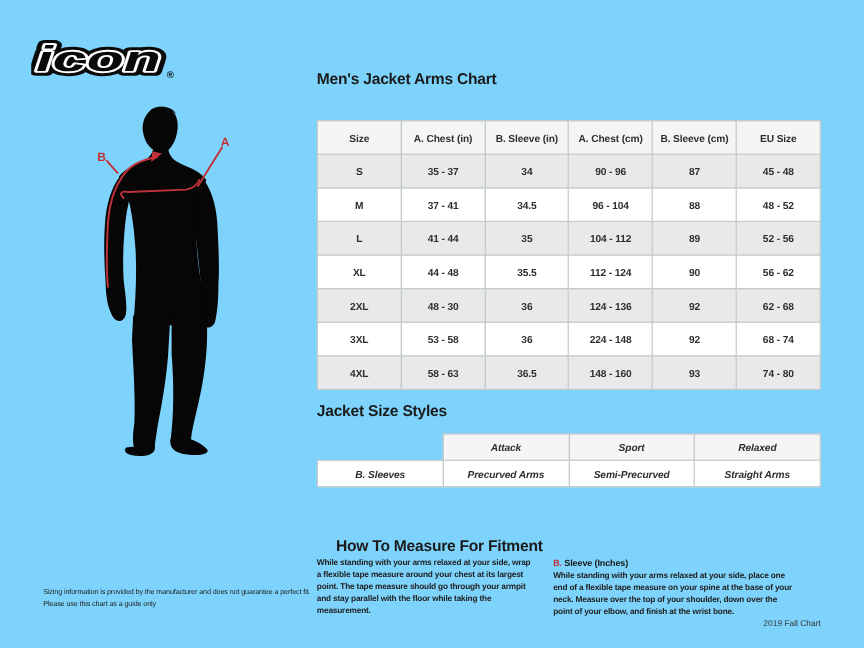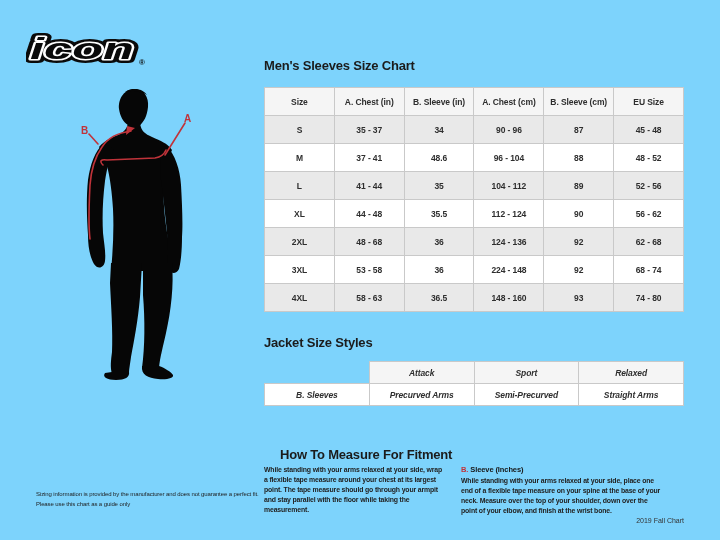--- a/index.html
+++ b/index.html
@@ -25,21 +25,21 @@
   #title-size  { top:0; }
   #title-style { top:277px; }
   #title-fit   { top:389px;padding-left:16px; }
 
   table { border-collapse:collapse; table-layout:fixed; position:absolute; left:0; width:420px; }
   th, td {
     border:1px solid #c9c9c9; text-align:center; vertical-align:middle;
     font-family:"Liberation Sans", sans-serif; font-weight:700; font-size:8.5px;
     color:#2e2e2e; padding:0; background:#ffffff; letter-spacing:-0.1px;
   }
-  #size-table { top:29px; }
+  #size-table { top:42px; }
   #size-table th, #size-table td { height:28px; }
   #style-table { top:303px;font-style:italic; }
   #style-table th, #style-table td { height:22px; }
   thead th { background:#f5f5f5; }
   tbody tr.alt td { background:#e9e9e9; }
   th.blank { border:none; background:transparent; }
 
   
   #fit-cols { position:absolute; left:0; top:407px; width:420px; display:flex; gap:15px; }
   .fit-col-a { width:182px; }
@@ -102,21 +102,21 @@
 
       <path d="M 34,49 L 43,59"></path>
     </g>
     <path d="M 71,50 L 80,43 L 72,41 Z" fill="#c0333a"></path>
     <text x="129" y="37" fill="#c0333a">A</text>
     <text x="26" y="49" fill="#c0333a">B</text>
   </svg>
 
   <div id="panel">
 
-    <div id="title-size" class="sec-title">Men's Sleeves Size Chart</div>
+    <div id="title-size" class="sec-title">Men's Jacket Arms Chart</div>
 
     <table id="size-table">
         <thead>
           <tr>
             <th>Size</th>
             <th>A. Chest (in)</th>
             <th>B. Sleeve (in)</th>
             <th>A. Chest (cm)</th>
             <th>B. Sleeve (cm)</th>
             <th>EU Size</th>
@@ -127,21 +127,21 @@
             <td>S</td>
             <td>35 - 37</td>
             <td>34</td>
             <td>90 - 96</td>
             <td>87</td>
             <td>45 - 48</td>
           </tr>
           <tr>
             <td>M</td>
             <td>37 - 41</td>
-            <td>48.6</td>
+            <td>34.5</td>
             <td>96 - 104</td>
             <td>88</td>
             <td>48 - 52</td>
           </tr>
           <tr class="alt">
             <td>L</td>
             <td>41 - 44</td>
             <td>35</td>
             <td>104 - 112</td>
             <td>89</td>
@@ -150,21 +150,21 @@
           <tr>
             <td>XL</td>
             <td>44 - 48</td>
             <td>35.5</td>
             <td>112 - 124</td>
             <td>90</td>
             <td>56 - 62</td>
           </tr>
           <tr class="alt">
             <td>2XL</td>
-            <td>48 - 68</td>
+            <td>48 - 30</td>
             <td>36</td>
             <td>124 - 136</td>
             <td>92</td>
             <td>62 - 68</td>
           </tr>
           <tr>
             <td>3XL</td>
             <td>53 - 58</td>
             <td>36</td>
             <td>224 - 148</td>

